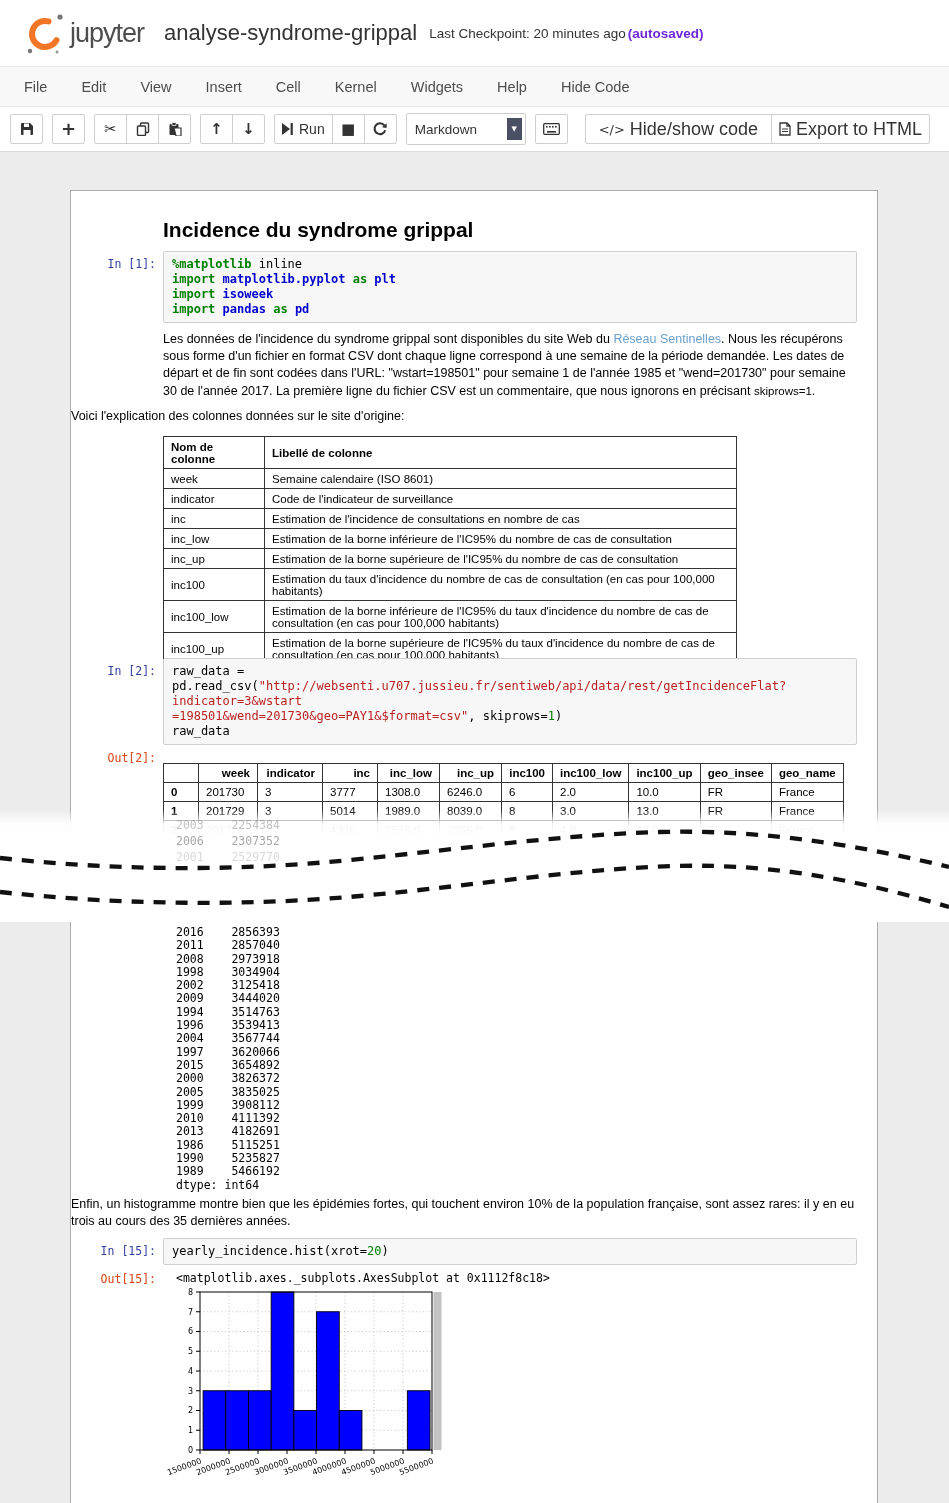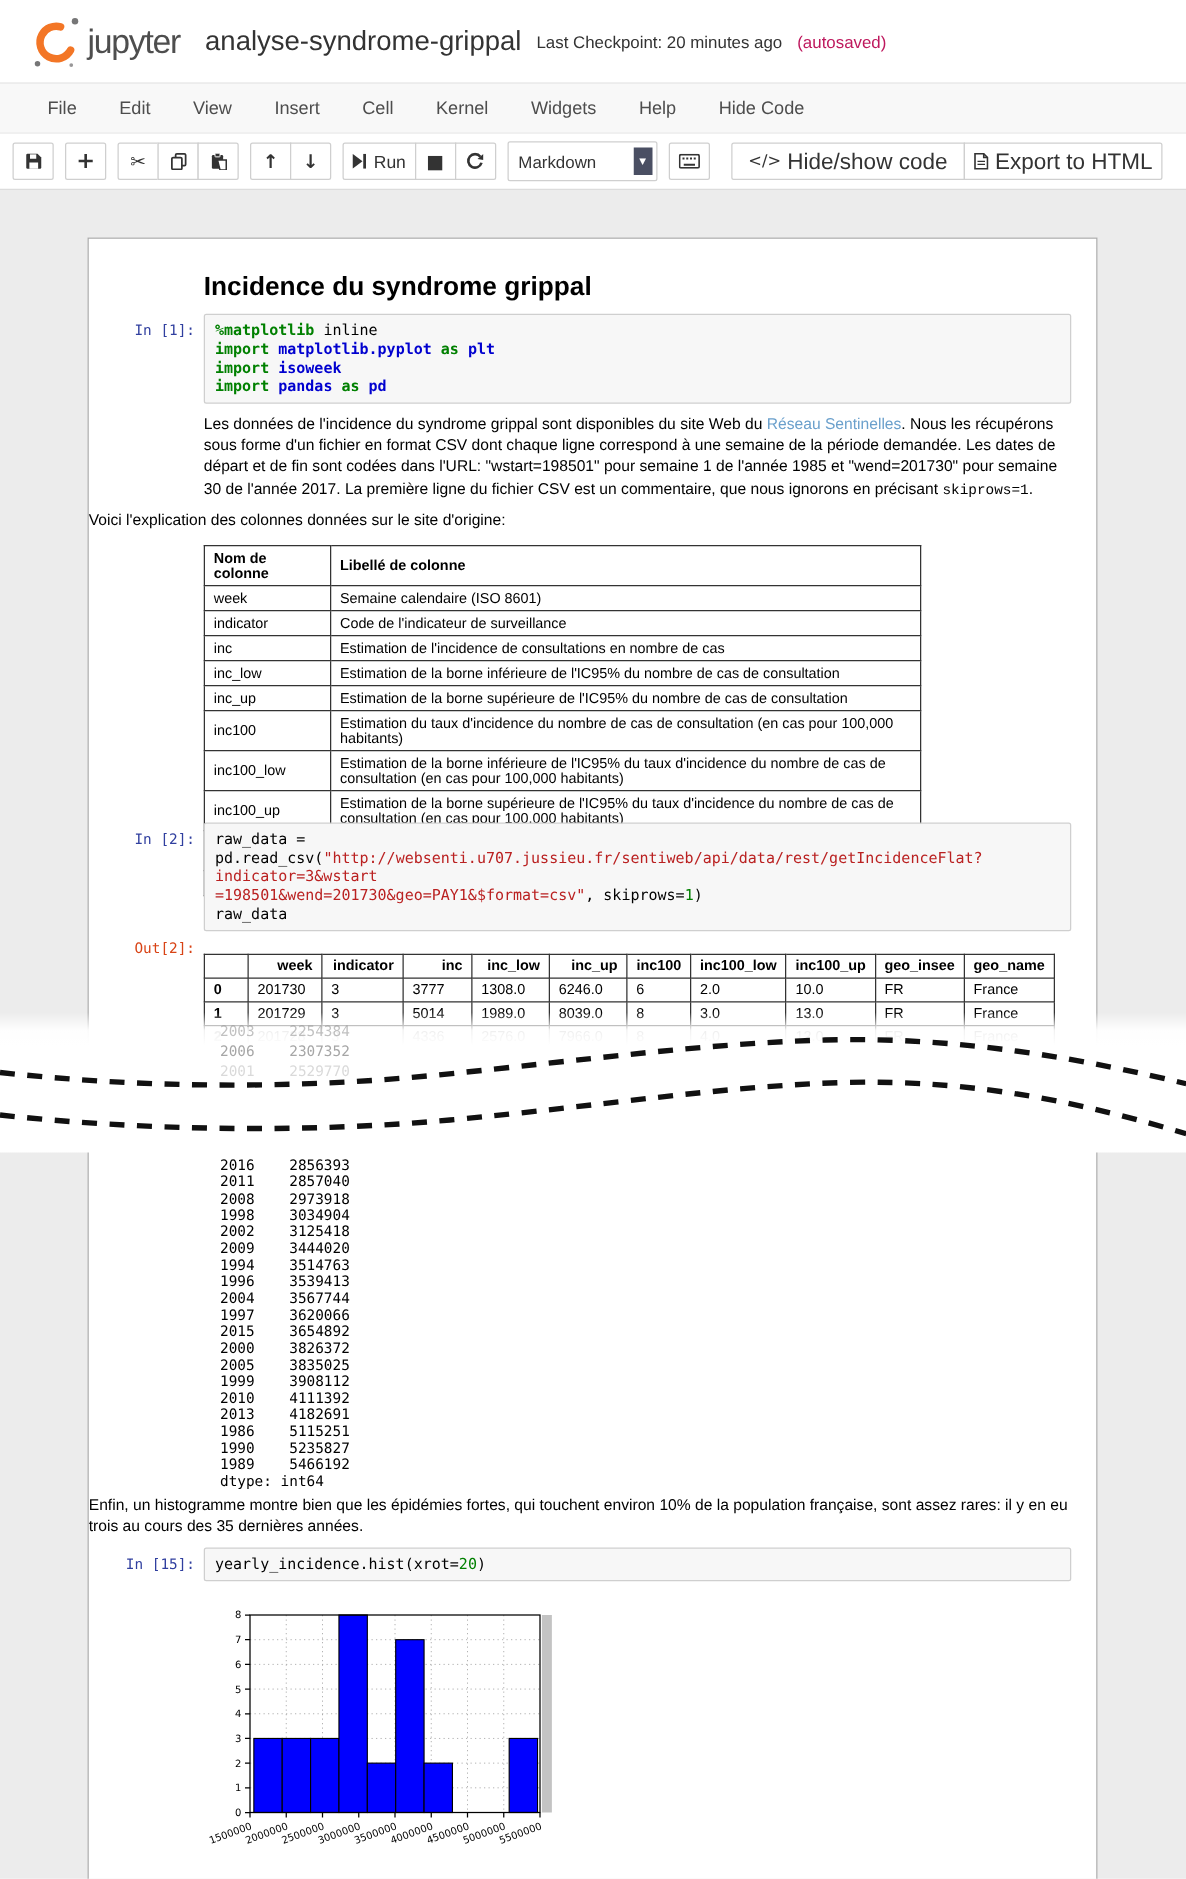--- a/index.html
+++ b/index.html
@@ -4,25 +4,25 @@
 <style>
   html,body{margin:0;padding:0;}
   body{width:949px;height:1503px;overflow:hidden;position:relative;background:#ececec;
        font-family:"Liberation Sans",sans-serif;}
   
   .hdr{position:absolute;top:0;left:0;width:949px;height:66px;background:#fff;
        display:flex;align-items:center;padding-left:24px;box-sizing:border-box;}
   .logo-word{font-size:27px;color:#4e4e4e;letter-spacing:-1px;margin-left:4px;}
   .nb-title{font-size:22px;color:#333;margin-left:20px;}
   .chk{font-size:13.5px;color:#333;margin-left:12px;}
-  .autosv{font-size:13.5px;color:#be185d;margin-left:12px;}
+  .autosv{font-size:13.5px;color:#6d28d9;margin-left:2px;font-weight:bold;}
   
   .menubar{position:absolute;top:66px;left:0;width:949px;height:41px;background:#f8f8f8;
        border-top:1px solid #e7e7e7;border-bottom:1px solid #e7e7e7;box-sizing:border-box;
-       display:flex;align-items:center;padding-left:38px;text-align:center;}
+       display:flex;align-items:center;padding-left:24px;text-align:center;}
   .menubar .mi{font-size:14.5px;color:#4d4d4d;margin-right:34px;cursor:pointer;white-space:nowrap;}
   
   .toolbar{position:absolute;top:107px;left:0;width:949px;height:45px;background:#fff;
        border-bottom:1px solid #dcdcdc;box-sizing:border-box;display:flex;align-items:center;
        padding-left:10px;white-space:nowrap;}
   .grp{display:flex;margin-right:9px;}
   .tbtn{height:30px;min-width:33px;background:#fff;border:1px solid #cfcfcf;display:flex;
        align-items:center;justify-content:center;box-sizing:border-box;margin-left:-1px;
        padding:0 7px;color:#333;font-size:14px;cursor:pointer;}
   .grp .tbtn:first-child{border-radius:2px 0 0 2px;margin-left:0;}
@@ -47,21 +47,21 @@
        border-radius:2px;padding:5px 8px;font-family:"DejaVu Sans Mono",monospace;
        font-size:12px;line-height:15px;cursor:text;}
   .tok-kw{color:#008000;font-weight:bold;}
   .tok-mod{color:#0000cf;font-weight:bold;}
   .tok-str{color:#ba2121;}
   .tok-num{color:#008000;}
   .tok-pl{color:#000;}
   h1.nbh{margin:0 0 0 92px;font-size:21px;font-weight:bold;color:#000;}
   .md{margin-left:92px;margin-right:26px;font-size:12.5px;line-height:17.2px;color:#000;}
   .mdlink{color:#6ba0cc;text-decoration:none;cursor:pointer;}
-  .codespan{font-family:Liberation Mono, monospace;font-size:11.5px;}
+  .codespan{font-family:Liberation Sans, sans-serif;font-size:11.5px;}
   table.mdt{margin-left:92px;border-collapse:collapse;width:574px;}
   table.mdt th,table.mdt td{border:1px solid #333;padding:3.5px 7px;font-size:11.5px;text-align:left;color:#000;}
   table.mdt th{font-weight:bold;}
   table.mdt td:first-child,table.mdt th:first-child{width:86px;}
   table.df{border-collapse:collapse;margin-left:92px;}
   table.df th,table.df td{border:1px solid #333;padding:3px 7px;font-size:11.5px;color:#000;}
   table.df th{font-weight:bold;text-align:right;}
   table.df td{text-align:left;}
   table.df th:nth-child(1){width:20px;} table.df th:nth-child(2){width:44px;}
   table.df th:nth-child(3){width:50px;} table.df th:nth-child(4){width:40px;}
@@ -394,20 +394,24 @@
     <p class="md" style="margin:0;">Enfin, un histogramme montre bien que les épidémies fortes, qui touchent environ 10% de la population française, sont assez rares: il y en eu trois au cours des 35 dernières années.</p>
   </div>
 
   <div class="row" style="top:1047px">
     <div class="prompt inp">In [15]:</div>
     <div class="inbox">
         <div><span class="tok-pl">yearly_incidence.hist(xrot=</span><span class="tok-num">20</span><span class="tok-pl">)</span></div>
       </div>
   </div>
 
+  <div class="row" style="top:1081px">
+    <div class="prompt outp" style="top:0;">Out[15]:</div>
+    <pre class="out" style="margin-left:105px;">&lt;matplotlib.axes._subplots.AxesSubplot at 0x1112f8c18&gt;</pre>
+  </div>
 
   <div class="row fig" style="top:1095px">
     <svg id="hist" width="318" height="212" viewBox="0 0 318 212">
         <rect x="34" y="6" width="232" height="158" fill="#fff"></rect>
         <rect x="267.5" y="6" width="8" height="158" fill="#c3c3c3"></rect>
         <line x1="63" y1="6" x2="63" y2="164" stroke="#999" stroke-width="0.6" stroke-dasharray="1,2.6"></line>
         <line x1="92" y1="6" x2="92" y2="164" stroke="#999" stroke-width="0.6" stroke-dasharray="1,2.6"></line>
         <line x1="121" y1="6" x2="121" y2="164" stroke="#999" stroke-width="0.6" stroke-dasharray="1,2.6"></line>
         <line x1="150" y1="6" x2="150" y2="164" stroke="#999" stroke-width="0.6" stroke-dasharray="1,2.6"></line>
         <line x1="179" y1="6" x2="179" y2="164" stroke="#999" stroke-width="0.6" stroke-dasharray="1,2.6"></line>

